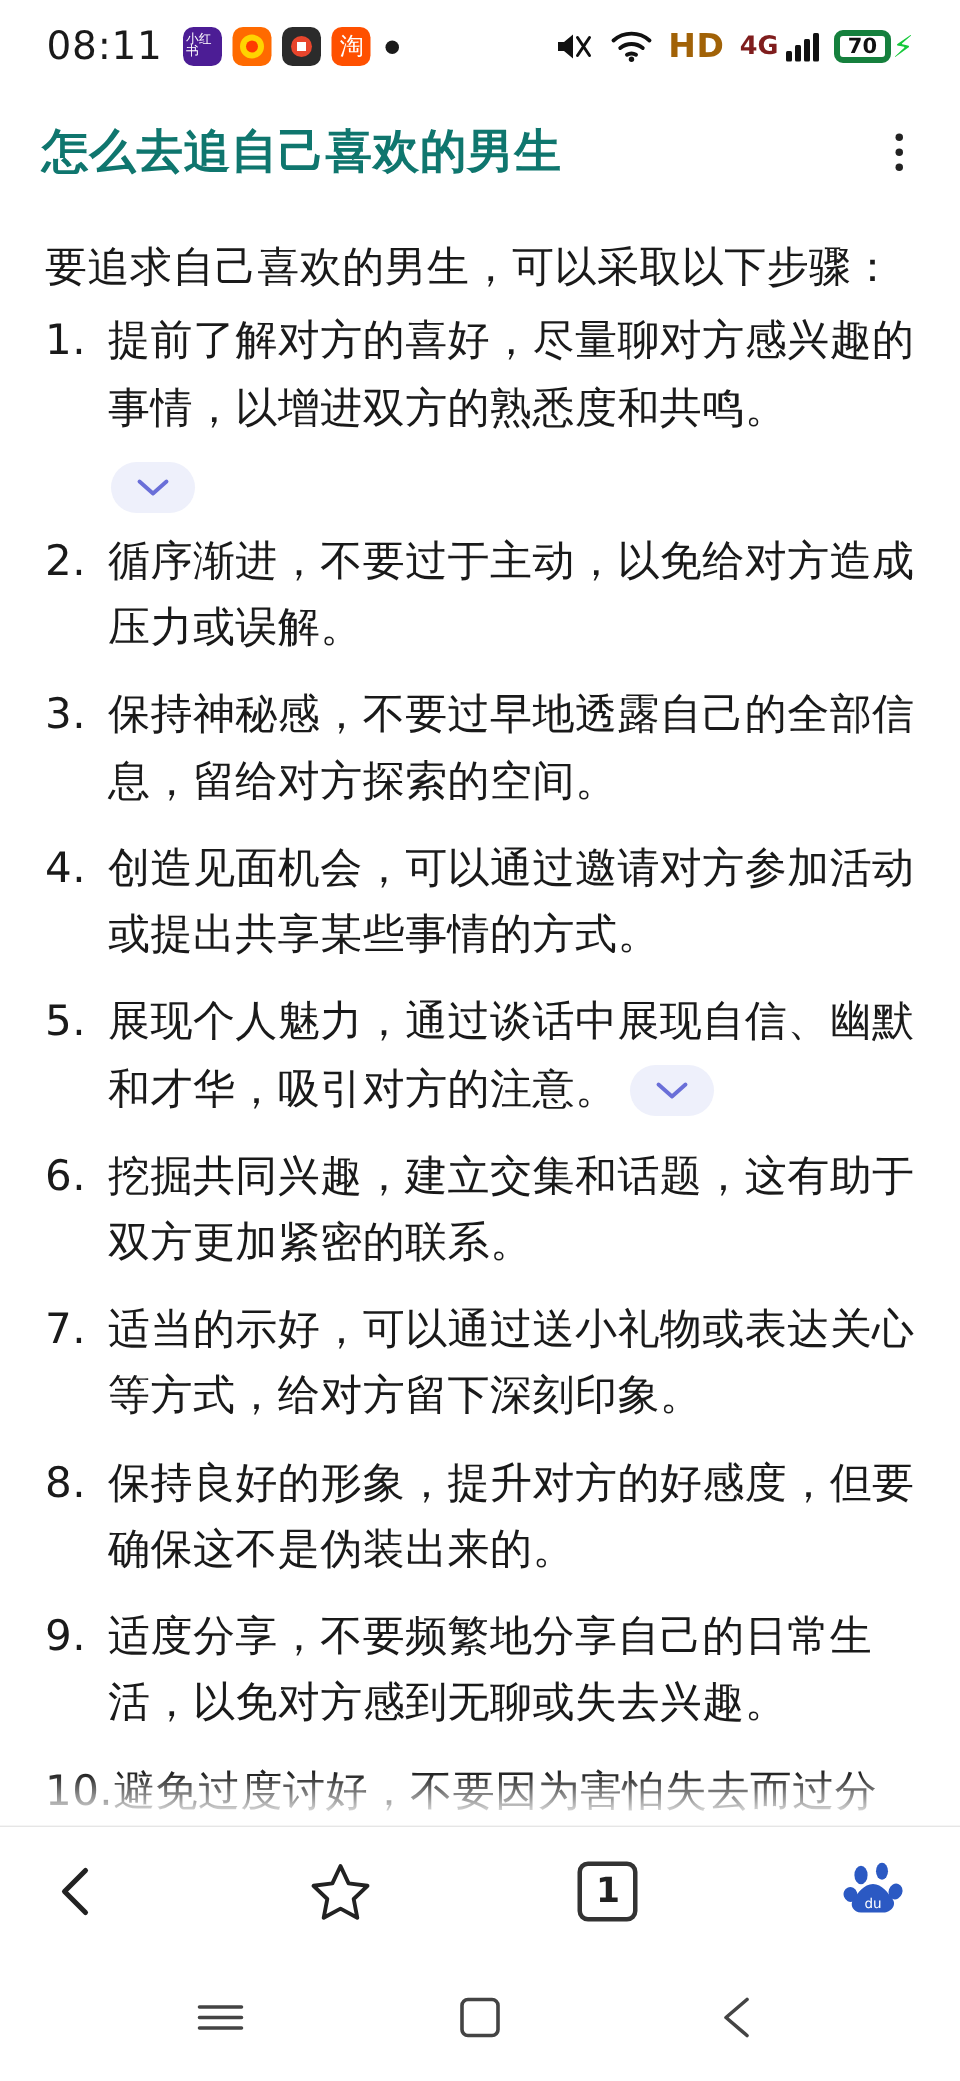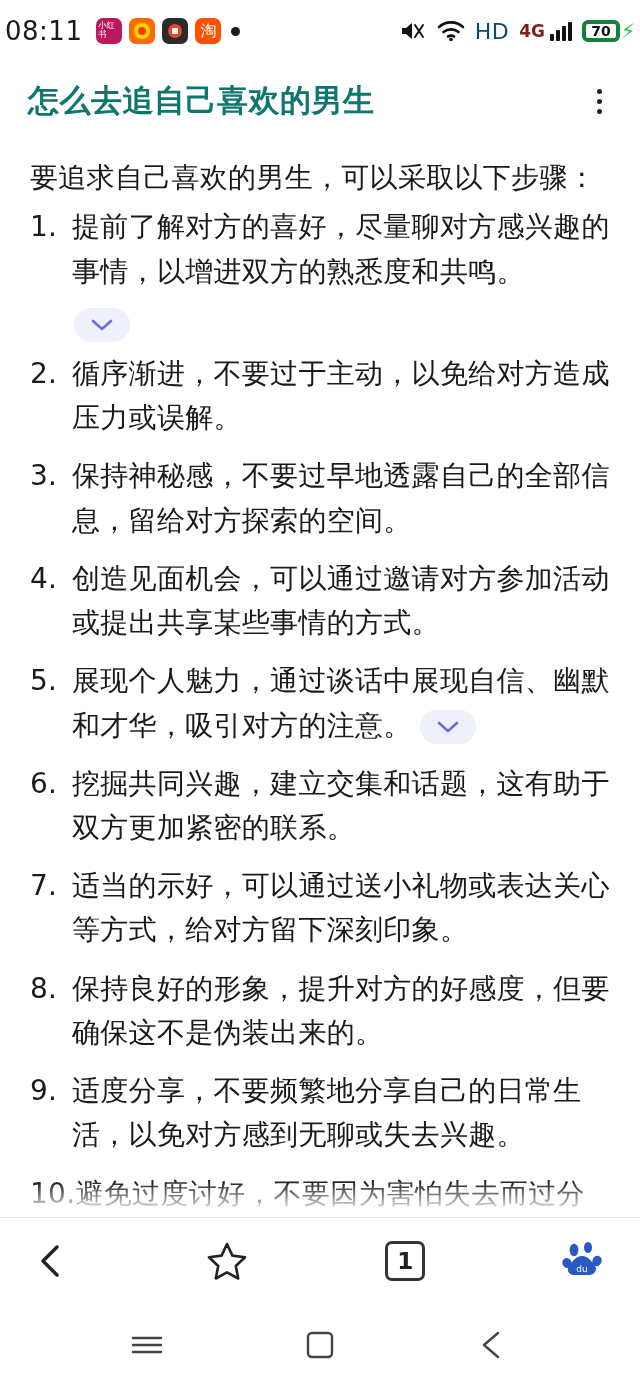--- a/index.html
+++ b/index.html
@@ -18,21 +18,21 @@
     display: flex;
     flex-direction: column;
   }
 
   
   .statusbar {
     height: 62px;
     flex: 0 0 62px;
     display: flex;
     align-items: center;
-    padding: 0 5px;
+    padding: 0 31px;
     font-size: 24px;
     color: #111;
   }
   .clock {
     font-size: 26px;
     letter-spacing: 0.5px;
     color: #1a1a1a;
     font-family: "DejaVu Sans", sans-serif;
   }
   .status-icons-left {
@@ -46,40 +46,40 @@
     height: 26px;
     border-radius: 7px;
     display: flex;
     align-items: center;
     justify-content: center;
     font-size: 11px;
     color: #fff;
     overflow: hidden;
     line-height: 1;
   }
-  .appicon.red { background: #be185d; font-family: Liberation Mono, monospace; }
+  .appicon.red { background: #4c1d95; }
   .appicon.orange { background: #ff6a00; }
   .appicon.dark { background: #2b2b2b; }
   .appicon.tao { background: #ff5000; }
   .dot-sep {
     width: 9px; height: 9px; border-radius: 50%;
     background: #1a1a1a;
     margin-left: 3px;
   }
   .spacer { flex: 1; }
   .status-icons-right {
     display: flex;
     align-items: center;
     gap: 10px;
   }
   .ic { display: flex; align-items: center; }
   .hd-text {
     font-size: 22px;
-    font-weight: 400;
-    color: #0c4a6e;
+    font-weight: 700;
+    color: #a16207;
     letter-spacing: 0.5px;
   }
   .net-text {
     font-size: 17px;
     font-weight: 700;
     color: #7f1d1d;
     margin-right: -6px;
   }
   .bars {
     display: flex;

